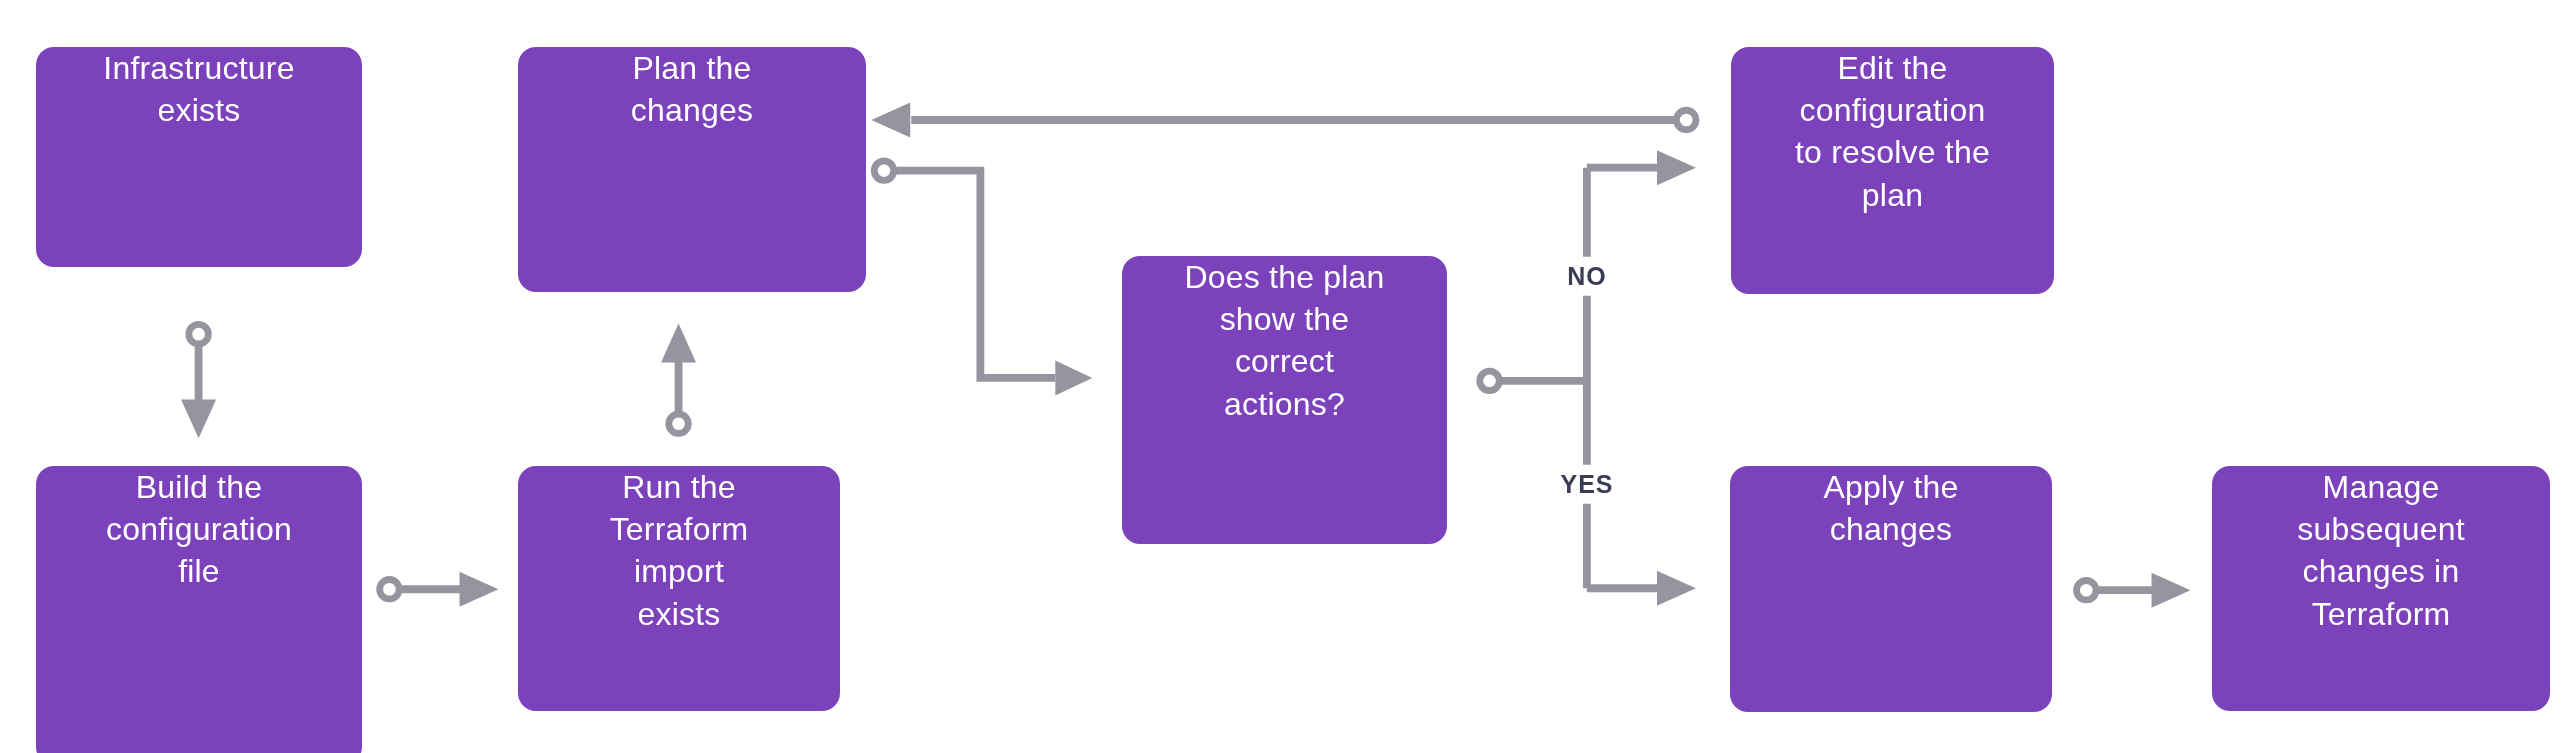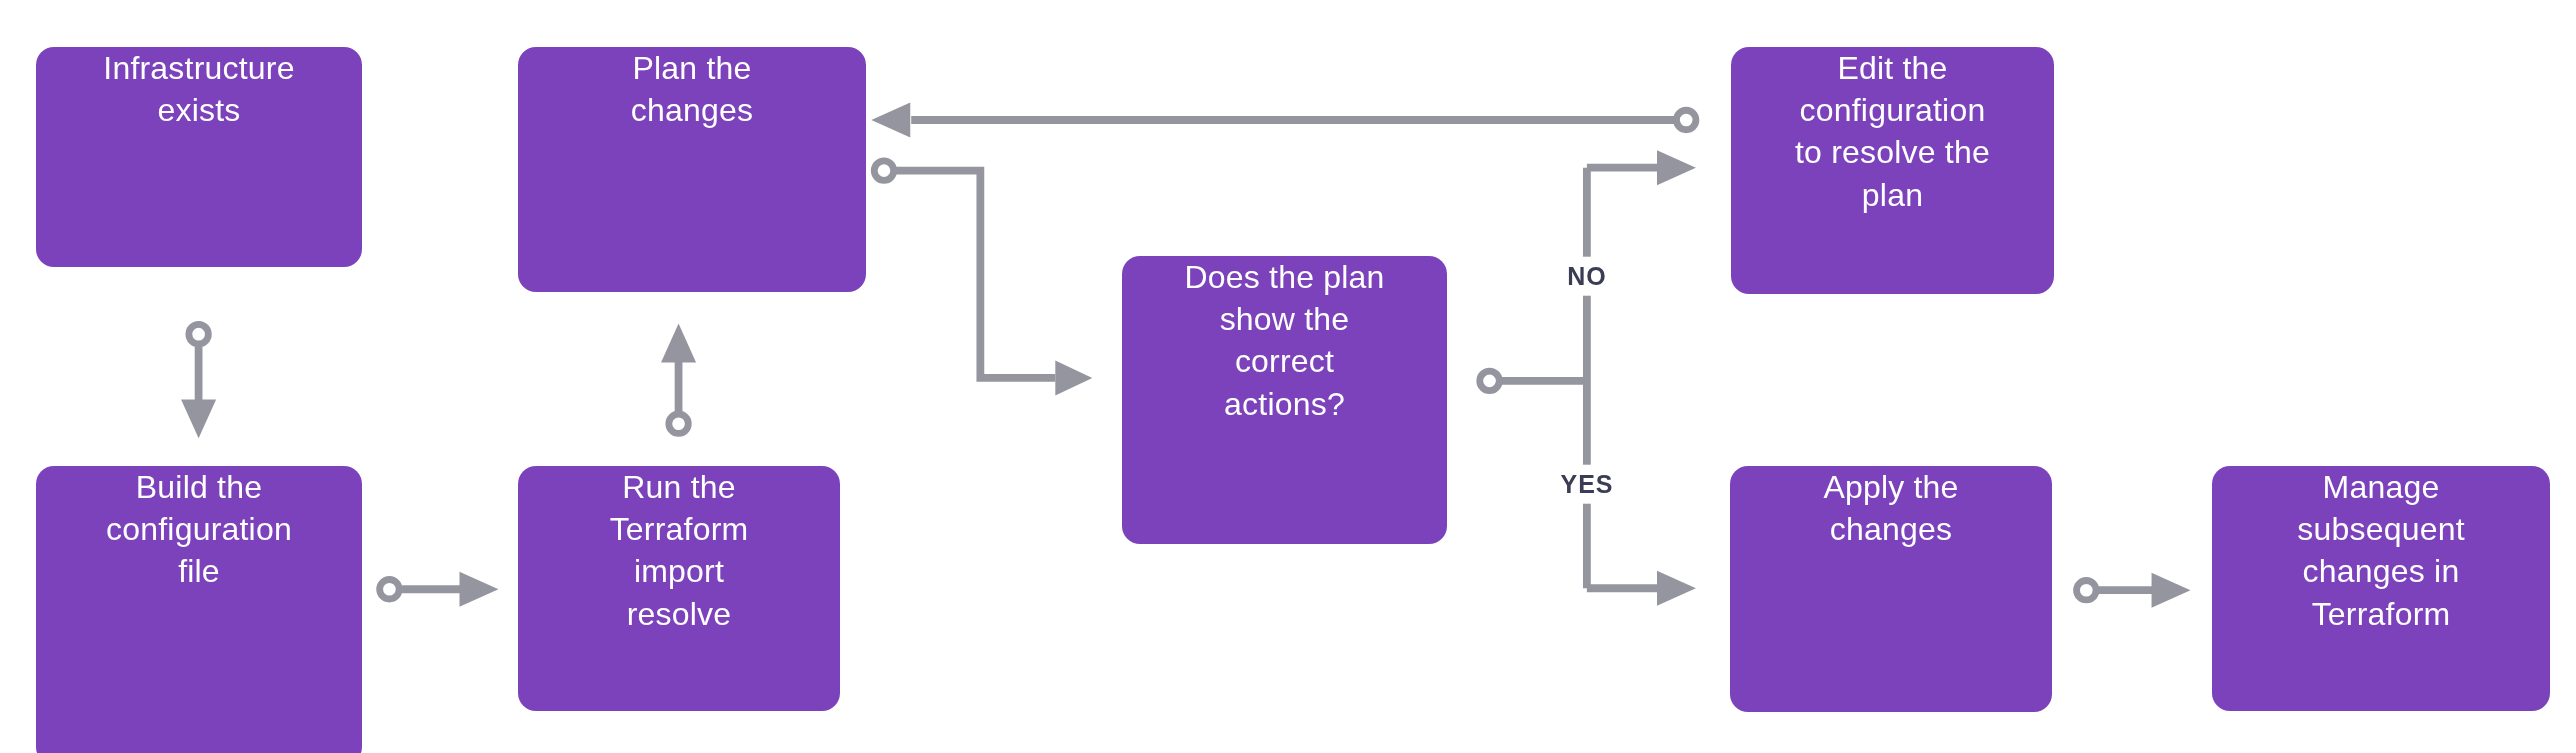--- a/index.html
+++ b/index.html
@@ -130,21 +130,21 @@
   <div class="node" style="left:36px;top:466px;width:326px;height:299px">
     <span class="label">Build the
 configuration
 file</span>
   </div>
 
   <div class="node" style="left:518px;top:466px;width:322px;height:245px">
     <span class="label">Run the
 Terraform
 import
-resolve</span>
+exists</span>
   </div>
 
   <div class="node" style="left:518px;top:47px;width:348px;height:245px">
     <span class="label">Plan the
 changes</span>
   </div>
 
   <div class="node" style="left:1122px;top:256px;width:325px;height:288px">
     <span class="label">Does the plan
 show the

